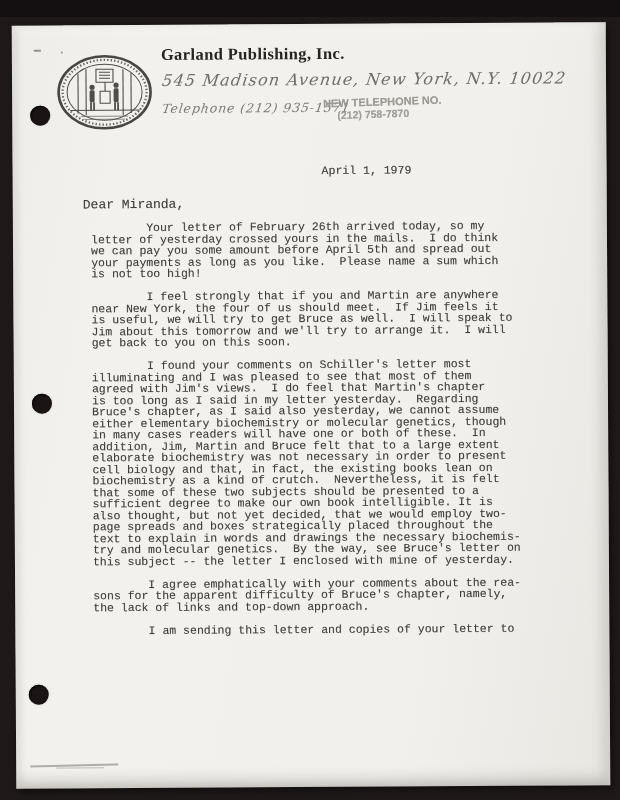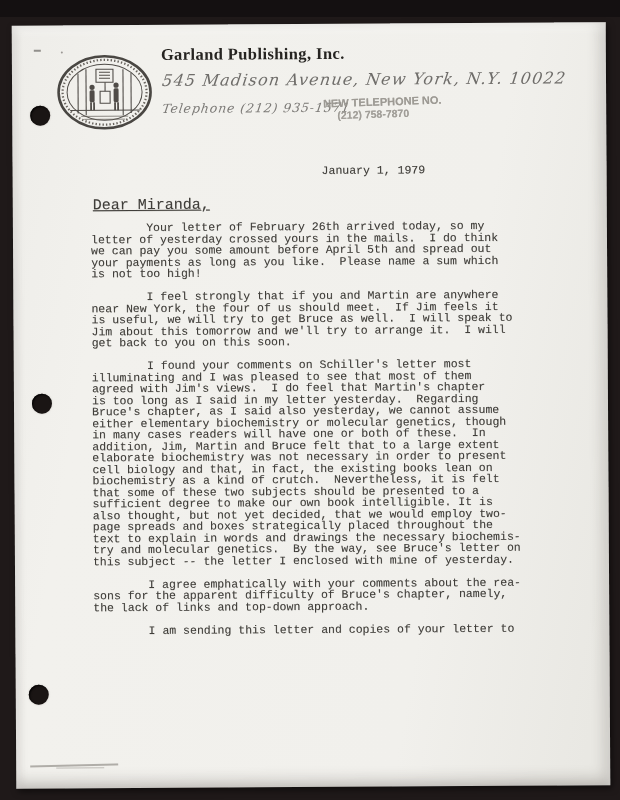--- a/index.html
+++ b/index.html
@@ -78,23 +78,22 @@
   .typewriter{
     font-family:"Liberation Mono", monospace;
     color:#403e3a;
     text-shadow:0.25px 0.25px 0 rgba(64,62,58,0.35);
   }
   .date{
     position:absolute;left:309px;top:140px;
     font-size:11.5px;
   }
   .salutation{
-    position:absolute;left:80px;top:172px;
-    font-size:15px;
-    text-decoration:underline;
+    position:absolute;left:70px;top:172px;
+    font-size:13px;
   }
   .body-text{
     position:absolute;left:78px;top:197px;
     margin:0;
     font-size:11.5px;line-height:11.5px;
     white-space:pre;
   }
   .smudge{
     position:absolute;left:14px;top:739px;width:88px;height:2px;
     background:rgba(95,90,84,0.45);
@@ -163,21 +162,21 @@
 
   <div class="company">Garland Publishing, Inc.</div>
   <div class="address">545 Madison Avenue, New York, N.Y. 10022</div>
   <div class="phone">Telephone (212) 935-1571</div>
 
   <div class="stamp">
     <div>NEW TELEPHONE NO.</div>
     <div class="stamp-num">(212) 758-7870</div>
   </div>
 
-  <div class="date typewriter">January 1, 1979</div>
+  <div class="date typewriter">April 1, 1979</div>
   <div class="salutation typewriter">Dear Miranda,</div>
   <pre class="body-text typewriter">        Your letter of February 26th arrived today, so my
 letter of yesterday crossed yours in the mails.  I do think
 we can pay you some amount before April 5th and spread out
 your payments as long as you like.  Please name a sum which
 is not too high!
 
         I feel strongly that if you and Martin are anywhere
 near New York, the four of us should meet.  If Jim feels it
 is useful, we will try to get Bruce as well.  I will speak to

